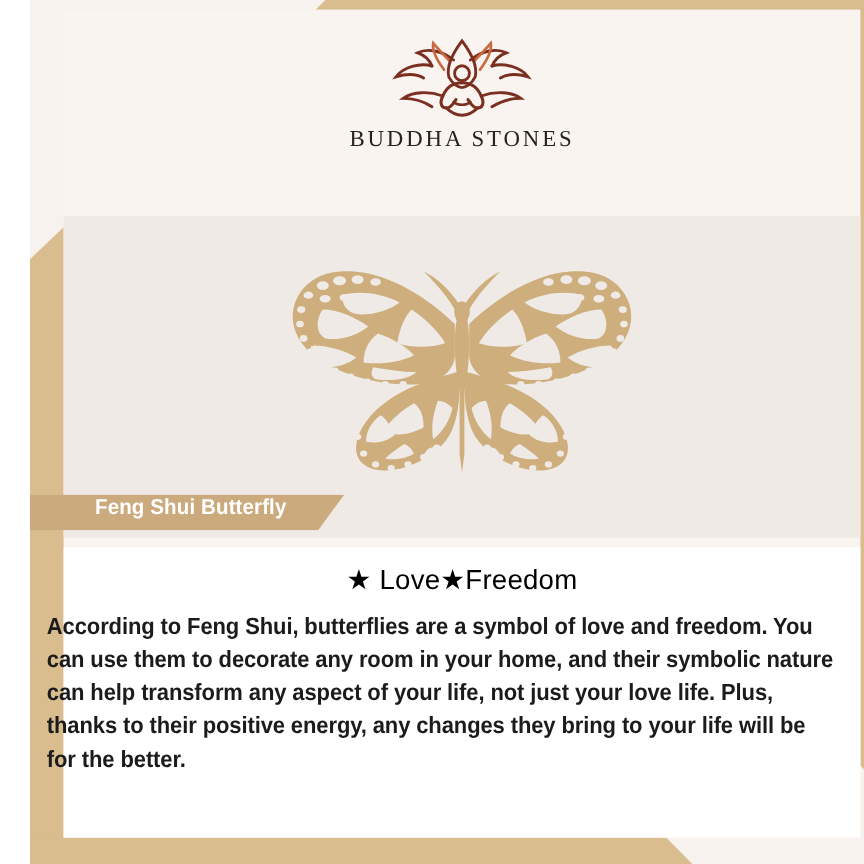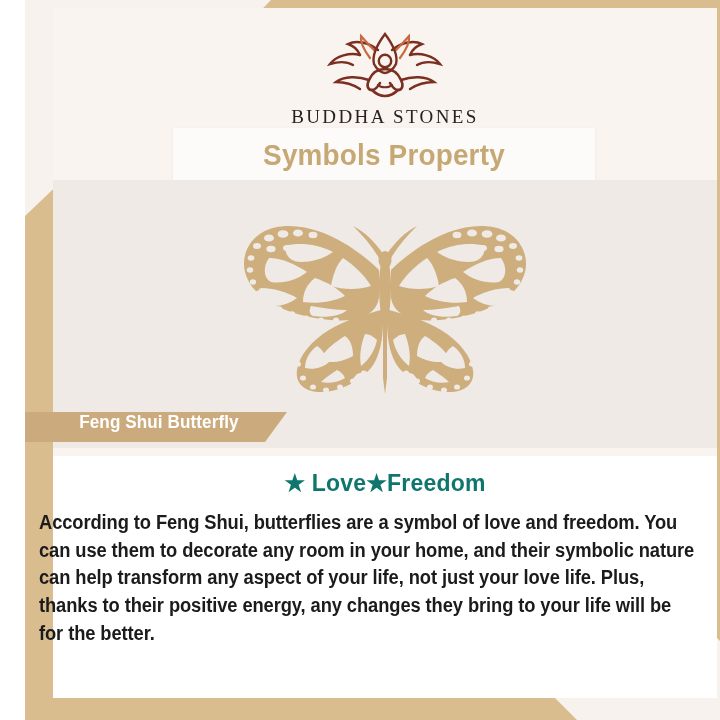--- a/index.html
+++ b/index.html
@@ -113,22 +113,22 @@
   
   #body-card {
     position:absolute;
     left:0; top:448px;
     width:664px; height:242px;
     background:#ffffff;
   }
   #subtitle {
     margin-top:14px;
     text-align:center;
-    font-size:23px; font-weight:bold;
-    color:#0f766e;
+    font-size:23px; font-weight:normal;
+    color:#000000;
     letter-spacing:.2px;
   }
 
   #paragraph {
     margin:12px 0 0 -14px;
     width:700px;
     font-size:19.5px;
     font-weight:bold;
     line-height:1.42;
     color:#1b1b1b;
@@ -174,23 +174,20 @@
         <path d="M68 57 C71 60 79 60 82 57" fill="none" stroke="#7a2f20" stroke-width="2.2" stroke-linecap="round"></path>
 
         <g fill="none" stroke="#7a2f20" stroke-width="2.4" stroke-linecap="round">
           <path d="M59 52 C48 48 34 48 26 54 C36 54 44 57 50 61"></path>
           <path d="M91 52 C102 48 116 48 124 54 C114 54 106 57 100 61"></path>
         </g>
       </svg>
       <div id="logo-wordmark">BUDDHA STONES</div>
     </div>
 
-    <div id="title-band">
-      <div id="title-text">Symbols Property</div>
-    </div>
 
     <div id="butterfly-panel">
       <svg id="butterfly-art" viewBox="0 0 320 210">
         <g fill="#cdae7c">
 
           <path d="M160 55 C156 62 154 74 154 88 C154 104 156 118 158 128
                    L158 180 L160 196 L162 180 L162 128
                    C164 118 166 104 166 88 C166 74 164 62 160 55 Z"></path>
           <ellipse cx="160" cy="62" rx="6.5" ry="9"></ellipse>
 

